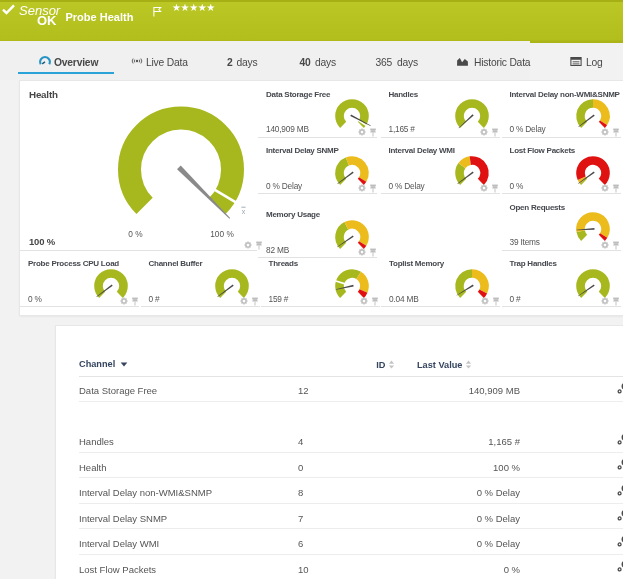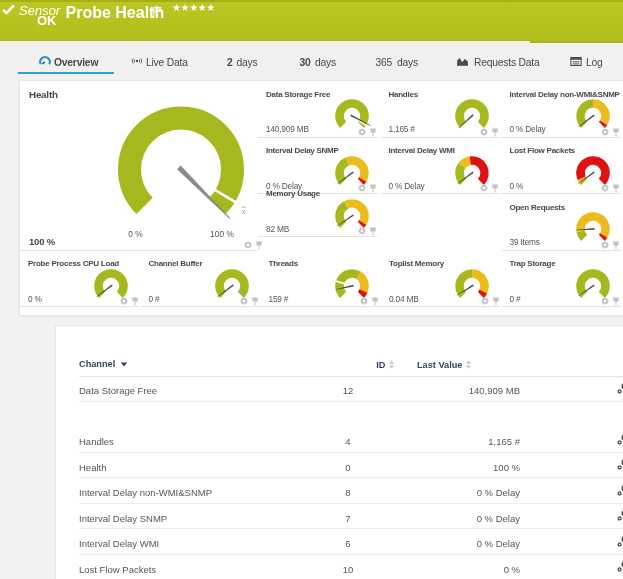--- a/index.html
+++ b/index.html
@@ -25,31 +25,31 @@
 #health .l100 { left:187px; top:149px; width:30px; text-align:center; font-size:8.3px; color:#555; }
 #health .hv { left:9px; top:156.4px; font-size:9.5px; font-weight:bold; letter-spacing:-0.2px; color:#474747; }
 #health .hi { left:223.5px; top:160px; display:flex; gap:3px; }
 #health .hl { left:0; bottom:0; width:237px; border-bottom:1px solid #e2e2e2; }
 #health .xb { left:219.5px; top:121.5px; }
 .thead { position:absolute; font-size:9.2px; font-weight:bold; color:#35455e; line-height:1; }
 .hline { position:absolute; left:23px; top:50.5px; width:580px; border-top:1px solid #e4e4e4; }
 .trow { position:absolute; left:23px; width:580px; border-bottom:1px solid #ededed; }
 .trow div { position:absolute; line-height:1; font-size:9.5px; color:#555; }
 .tc1 { left:0px; top:9.9px; }
-.tc2 { left:219px; top:9.9px; width:100px; text-align:center; }
+.tc2 { left:219px; top:9.9px; width:100px; text-align:left; }
 .tc3 { left:341px; top:9.9px; width:100px; text-align:right; }
 .tic { left:537px; top:5.5px; }
 </style></head><body>
 <div id="page">
  <div class="band">
   <svg style="position:absolute;left:2px;top:4px" width="13" height="11" viewBox="0 0 14 12">
         <path d="M1 6.2 L4.8 10 L13 1.5" fill="none" stroke="#fff" stroke-width="2.6"></path>
       </svg>
   <span style="left:19px;top:3.6px;font-size:13px;font-style:italic">Sensor</span>
-  <span style="left:65.5px;top:5px;font-size:16px;font-weight:bold">Probe Health</span>
+  <span style="left:65.5px;top:12px;font-size:11px;font-weight:bold">Probe Health</span>
   <span style="left:152.5px;top:4px"><svg width="9" height="11" viewBox="0 0 10 12">
           <g stroke="#fff" fill="none" stroke-width="1.2">
             <path d="M1 1 v10.5"></path>
             <path d="M1 1.6 h7.5 l-2 2.2 2 2.2 H1"></path>
           </g>
         </svg></span>
   <span style="left:172px;top:3px;font-size:10px;letter-spacing:-0.4px">★★★★★</span>
   <span style="left:37px;top:14px;font-size:13px;font-weight:bold">OK</span>
  </div>
  <div class="tabs">
@@ -63,29 +63,29 @@
             <path d="M4.5 3.5 a5.5 5.5 0 0 0 0 7"></path>
             <path d="M15.5 3.5 a5.5 5.5 0 0 1 0 7"></path>
             <path d="M6.8 5 a3.4 3.4 0 0 0 0 4"></path>
             <path d="M13.2 5 a3.4 3.4 0 0 1 0 4"></path>
           </g>
           <circle cx="10" cy="7" r="1.7" fill="#555"></circle>
         </svg></span>
   <span class="tab" style="left:146px">Live Data</span>
   <span class="tab" style="left:227px;font-weight:bold">2</span>
   <span class="tab" style="left:236.5px">days</span>
-  <span class="tab" style="left:299.5px;font-weight:bold">30</span>
+  <span class="tab" style="left:299.5px;font-weight:bold">40</span>
   <span class="tab" style="left:315px">days</span>
   <span class="tab" style="left:375.5px;font-weight:normal">365</span>
   <span class="tab" style="left:397px">days</span>
   <span class="tab" style="left:456px;top:15px"><svg width="13" height="10" viewBox="0 0 16 13">
           <path d="M1 12 V6 L4.5 2.5 L7.5 8 L11 4 L15 7 V12 Z" fill="#4a4a4a"></path>
           <rect x="1" y="11" width="14" height="1.6" fill="#4a4a4a"></rect>
         </svg></span>
-  <span class="tab" style="left:474px">Requests Data</span>
+  <span class="tab" style="left:474px">Historic Data</span>
   <span class="tab" style="left:570px;top:15.5px"><svg width="12" height="9" viewBox="0 0 15 12">
           <rect x="0.7" y="0.7" width="13.6" height="10.6" fill="none" stroke="#4a4a4a" stroke-width="1.4"></rect>
           <rect x="0.7" y="0.7" width="13.6" height="3" fill="#4a4a4a"></rect>
           <line x1="3" y1="6.4" x2="12" y2="6.4" stroke="#4a4a4a" stroke-width="1.2"></line>
           <line x1="3" y1="9.2" x2="12" y2="9.2" stroke="#4a4a4a" stroke-width="1.2"></line>
         </svg></span>
   <span class="tab" style="left:586px">Log</span>
   <div class="underline"></div>
  </div>
  <div class="panel" id="gpanel">
@@ -260,21 +260,21 @@
           </svg>
           <svg width="8" height="9" viewBox="0 0 14 16">
             <g fill="#bdbdbd">
               <rect x="2" y="1" width="10" height="3.2"></rect>
               <path d="M3.5 4.2h7l1.5 4h-10z"></path>
               <rect x="6.2" y="8.2" width="1.6" height="7"></rect>
             </g>
           </svg>
         </div>
 </div>
-      <div class="cell" style="left:238px;top:100px">
+      <div class="cell" style="left:238px;top:121px">
 <div class="ct">Memory Usage</div>
 <div class="cg" style="left:71px"><svg width="46" height="46" viewBox="0 0 46 46">
             <path d="M14.16 31.84 A12.50 12.50 0 0 1 17.33 11.86" fill="none" stroke="#a7b81e" stroke-width="8.6"></path>
             <path d="M17.33 11.86 A12.50 12.50 0 0 1 33.66 29.53" fill="none" stroke="#ecbc1c" stroke-width="8.6"></path>
             <path d="M33.66 29.53 A12.50 12.50 0 0 1 31.84 31.84" fill="none" stroke="#e01111" stroke-width="8.6"></path>
             <polygon points="23.76,21.45 24.72,22.86 8.25,33.32 7.97,32.91" fill="#4a4a4a"></polygon>
           </svg></div>
 <div class="cv">82 MB</div>
 <div class="ci">
           <svg width="8" height="8" viewBox="0 0 16 16">
@@ -408,21 +408,21 @@
           <svg width="8" height="9" viewBox="0 0 14 16">
             <g fill="#bdbdbd">
               <rect x="2" y="1" width="10" height="3.2"></rect>
               <path d="M3.5 4.2h7l1.5 4h-10z"></path>
               <rect x="6.2" y="8.2" width="1.6" height="7"></rect>
             </g>
           </svg>
         </div>
 </div>
       <div class="cell" style="left:481.5px;top:170px">
-<div class="ct">Trap Storage</div>
+<div class="ct">Trap Handles</div>
 <div class="cg" style="left:68px"><svg width="46" height="46" viewBox="0 0 46 46">
             <path d="M14.16 31.84 A12.50 12.50 0 1 1 31.84 31.84" fill="none" stroke="#a7b81e" stroke-width="8.6"></path>
             <polygon points="23.76,21.45 24.72,22.86 8.25,33.32 7.97,32.91" fill="#4a4a4a"></polygon>
           </svg></div>
 <div class="cv">0 #</div>
 <div class="ci">
           <svg width="8" height="8" viewBox="0 0 16 16">
             <g stroke="#bdbdbd" stroke-width="2.7" fill="none">
               <circle cx="8" cy="8" r="4.1"></circle>
               <path d="M8 1v2.6M8 12.4v2.6M1 8h2.6M12.4 8h2.6M3.05 3.05l1.85 1.85M11.1 11.1l1.85 1.85M12.95 3.05l-1.85 1.85M4.9 11.1l-1.85 1.85"></path>

